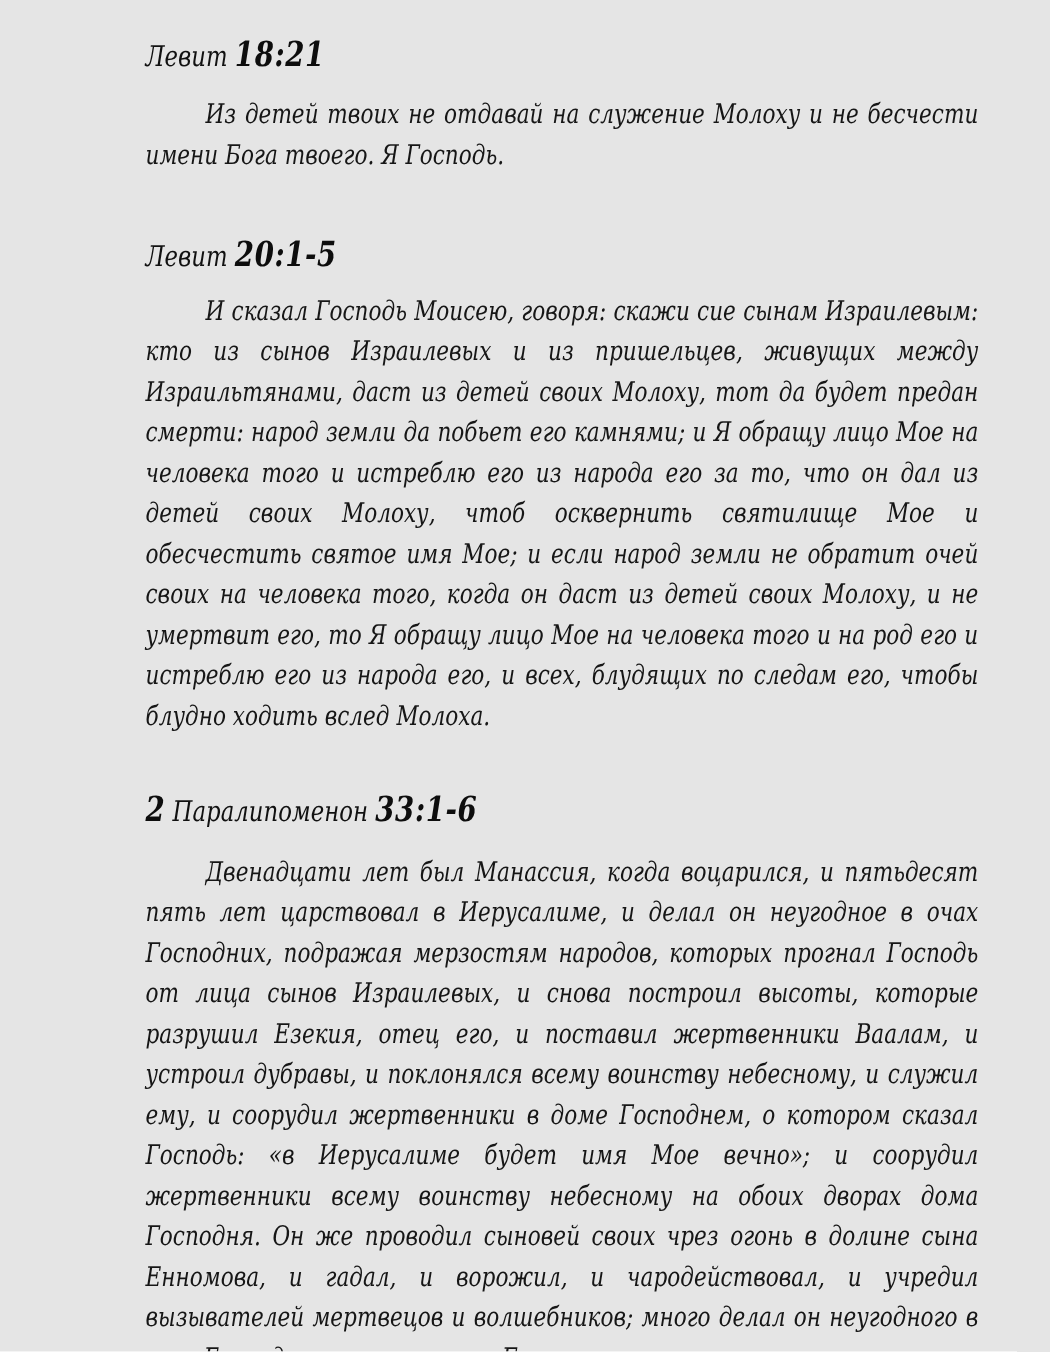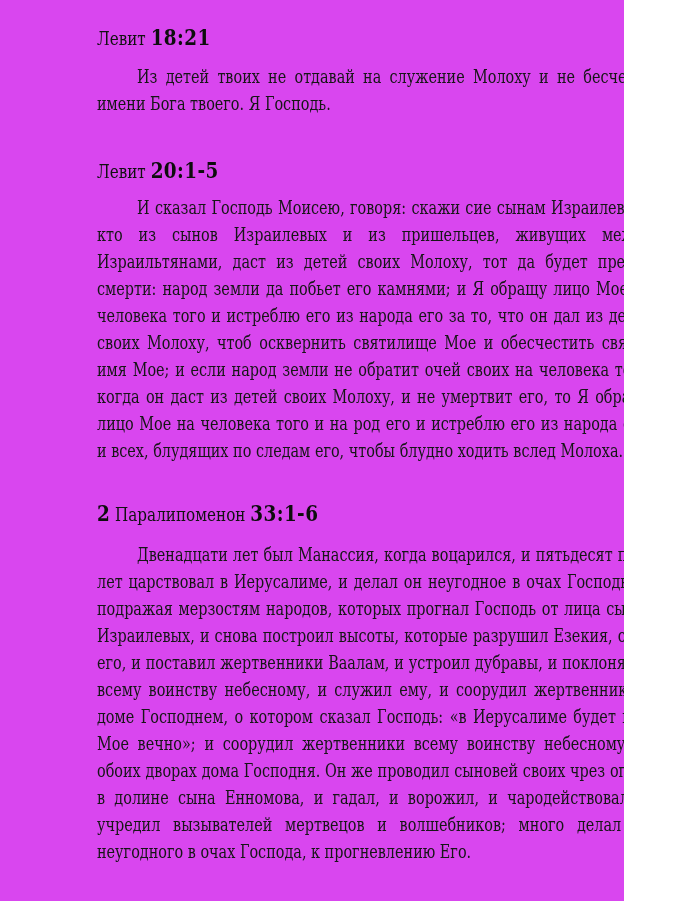--- a/index.html
+++ b/index.html
@@ -6,24 +6,25 @@
   html, body {
     margin: 0; padding: 0;
     background: #ffffff;
     overflow: hidden;
   }
   body {
     width: 700px; height: 901px;
     font-family: "DejaVu Serif", serif;
   }
   .page {
-    width: 624px; height: 901px;
+    width: 700px; height: 901px;
     padding: 22px 0 0 97px;
     overflow: hidden;
-    background: #d946ef;
+    background: #e5e5e5;
+    font-style: italic;
   }
   
   .doc {
     width: 694px;
     transform: scaleX(0.8);
     transform-origin: 0 0;
     color: #161616;
   }
   h2.heading {
     margin: 0;

